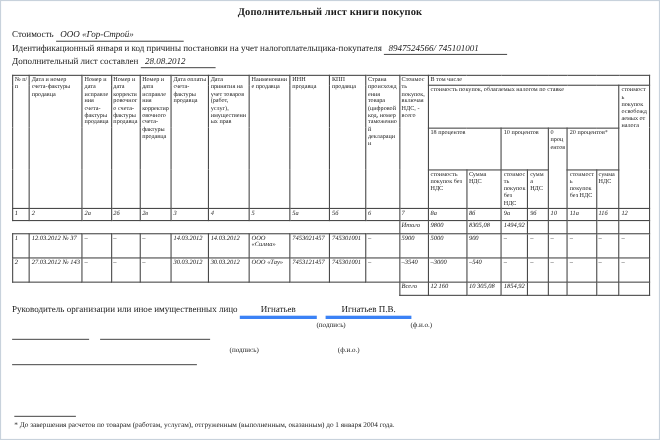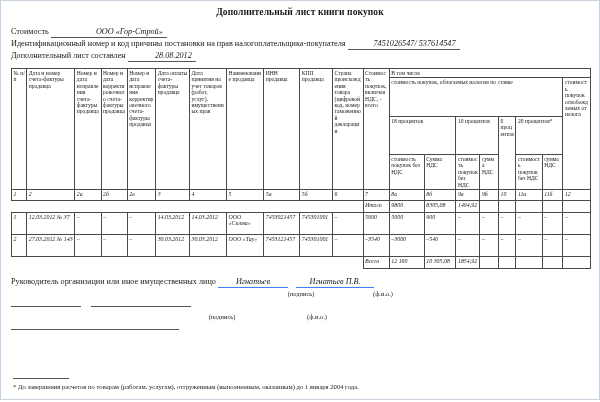--- a/index.html
+++ b/index.html
@@ -34,21 +34,21 @@
   .form-line {
     font-size: 8.2px;
     line-height: 11.5px;
     white-space: nowrap;
     display: block;
   }
   .fill {
     font-style: italic;
     border-bottom: 1px solid #555;
     display: inline-block;
-    text-align: right;
+    text-align: left;
     padding: 0 4px;
     line-height: 10px;
   }
   .fill.buyer { min-width: 108px; }
   .fill.inn { min-width: 104px; }
   .fill.period { min-width: 86px; }
   .fill.compiled { min-width: 60px; }
 
   
   table.book {
@@ -104,22 +104,21 @@
   
   .footer {
     margin-top: 7px;
     font-size: 8.2px;
     line-height: 12px;
   }
   .sig-line {
     white-space: nowrap;
   }
   .sigfill {
-    font-style: italic;
-    border-bottom: 1px solid #3b82f6;
+    border-bottom: 3px solid #3b82f6;
     display: inline-block;
     text-align: center;
     line-height: 10px;
   }
   .sigfill.w1 { min-width: 70px; }
   .sigfill.w2 { min-width: 78px; }
   .blankline {
     border-bottom: 1px solid #555;
     display: inline-block;
     height: 9px;
@@ -155,22 +154,22 @@
 <div class="page">
 
   <div class="doc-title">Дополнительный лист книги покупок</div>
 
   <div class="form-line">
     <span>Стоимость</span>
     <span class="fill buyer">ООО «Гор-Строй»</span>
   </div>
 
   <div class="form-line">
-    <span>Идентификационный номер и код причины постановки на прав налогоплательщика-покупателя</span>
-    <span class="fill inn">7451026547/ 537614547</span>
+    <span>Идентификационный января и код причины постановки на учет налогоплательщика-покупателя</span>
+    <span class="fill inn">8947524566/ 745101001</span>
   </div>
 
 
   <div class="form-line">
     <span>Дополнительный лист составлен</span>
     <span class="fill compiled">28.08.2012</span>
   </div>
 
   <table class="book">
     <colgroup>

